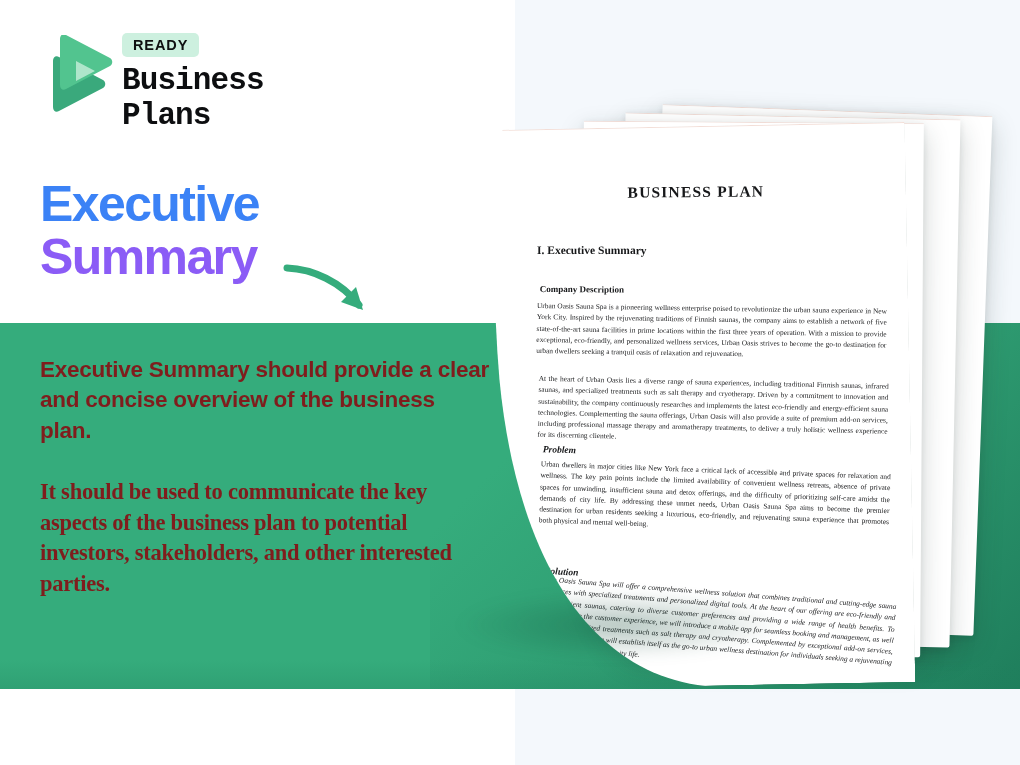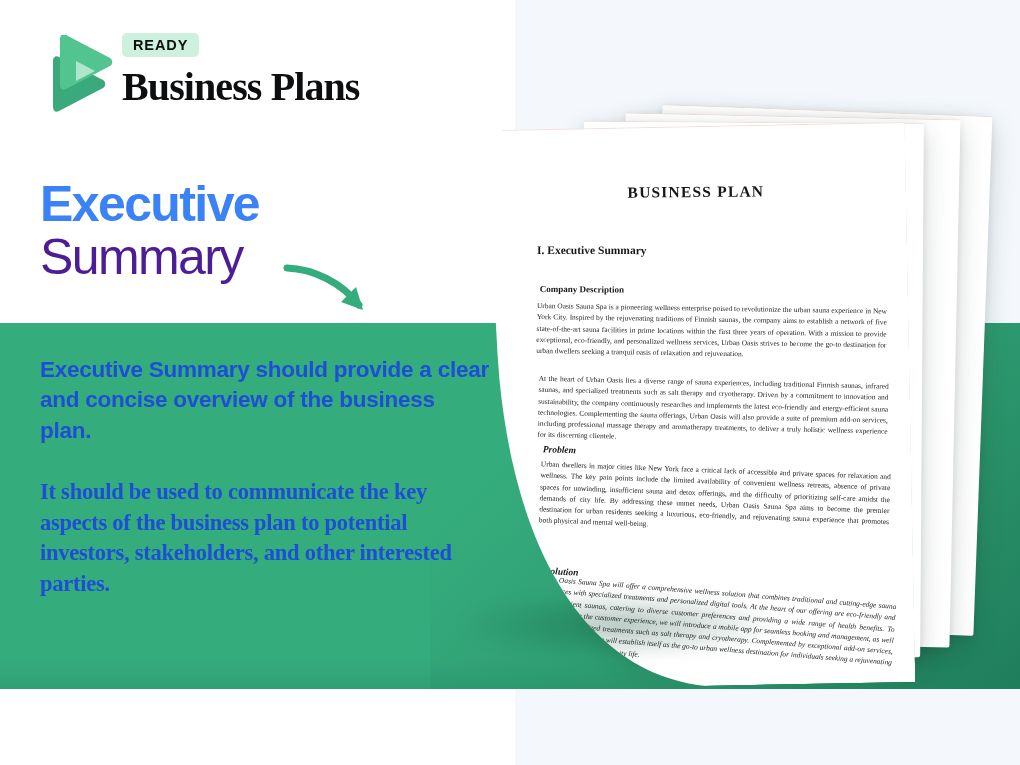--- a/index.html
+++ b/index.html
@@ -46,43 +46,43 @@
     display:inline-block;
     background:#cdf0df;
     color:#0f1011;
     font-size:14.5px; font-weight:700; letter-spacing:0.9px;
     padding:4px 11px 4px 11px;
     border-radius:5px;
     font-family:"Liberation Sans", sans-serif;
   }
   .brand-name{
     margin-top:6px;
-    font-size:40px; font-weight:700; letter-spacing:-0.9px;
+    font-size:31px; font-weight:700; letter-spacing:-0.9px;
     color:#0d0e10;
-    font-family:Liberation Serif, serif;
+    font-family:Liberation Mono, monospace;
   }
 
   
   .headline{
     position:absolute; left:40px; top:178px; width:420px;
   }
   .headline .l1{
     font-size:50px; font-weight:700; letter-spacing:-1.6px;
     color:#3b82f6; line-height:1.06;
   }
   .headline .l2{
-    font-size:50px; font-weight:400; letter-spacing:-1.6px;
-    color:#4c1d95; line-height:1.06;
+    font-size:50px; font-weight:700; letter-spacing:-1.6px;
+    color:#8b5cf6; line-height:1.06;
   }
   .arrow-svg{ position:absolute; left:283px; top:258px; width:100px; height:68px; }
 
   
   .panel-copy{
     position:absolute; left:40px; top:355px; width:450px;
-    color:#1d4ed8;
+    color:#7f1d1d;
     font-size:22.5px; font-weight:700; line-height:1.355;
     letter-spacing:-0.25px;
   }
   .panel-copy p + p { margin-top:31px;font-family:Liberation Serif, serif; }
 
   
   .docs{ position:absolute; left:470px; top:60px; width:560px; height:620px; }
 
   .page{
     position:absolute;

